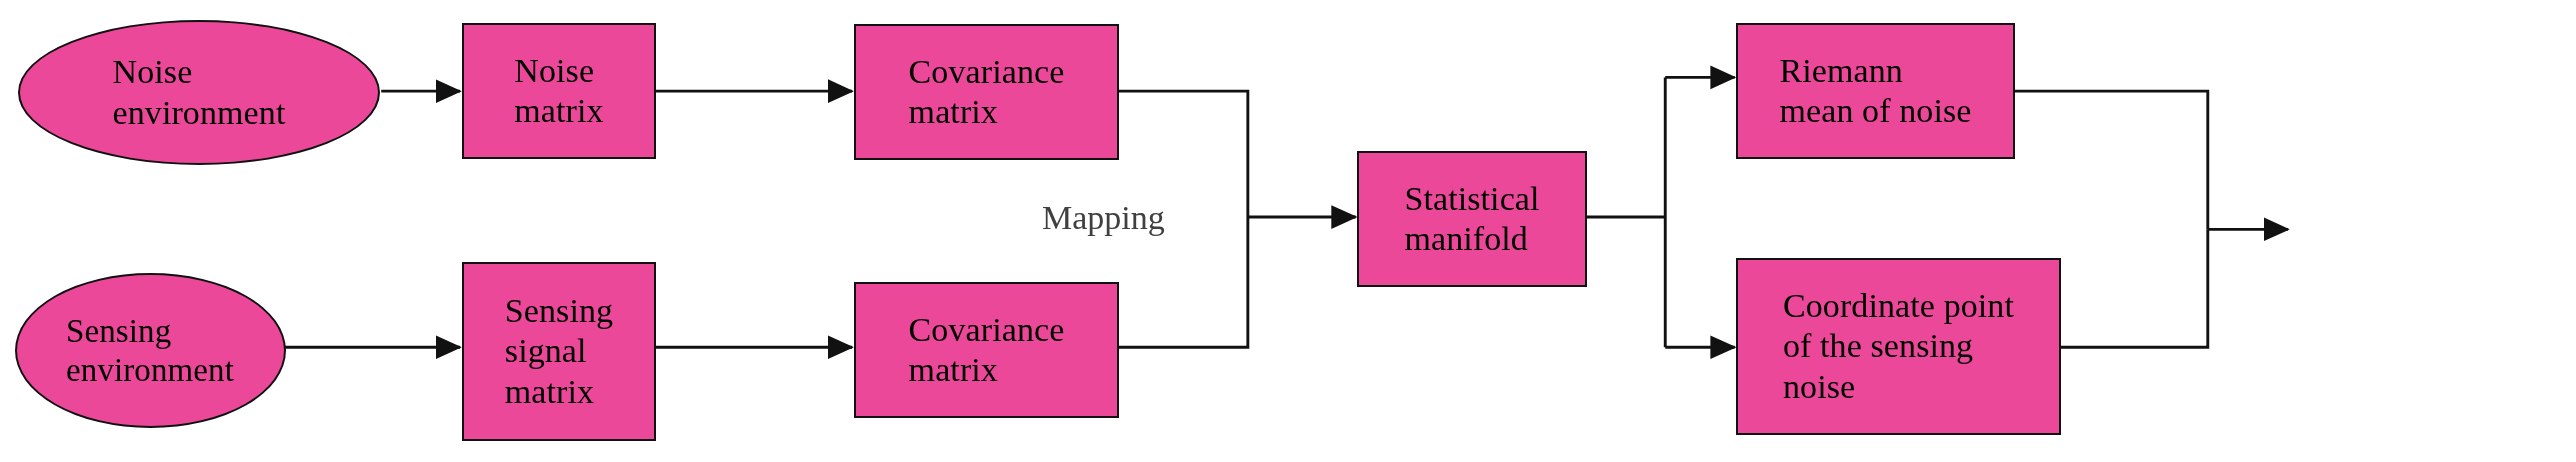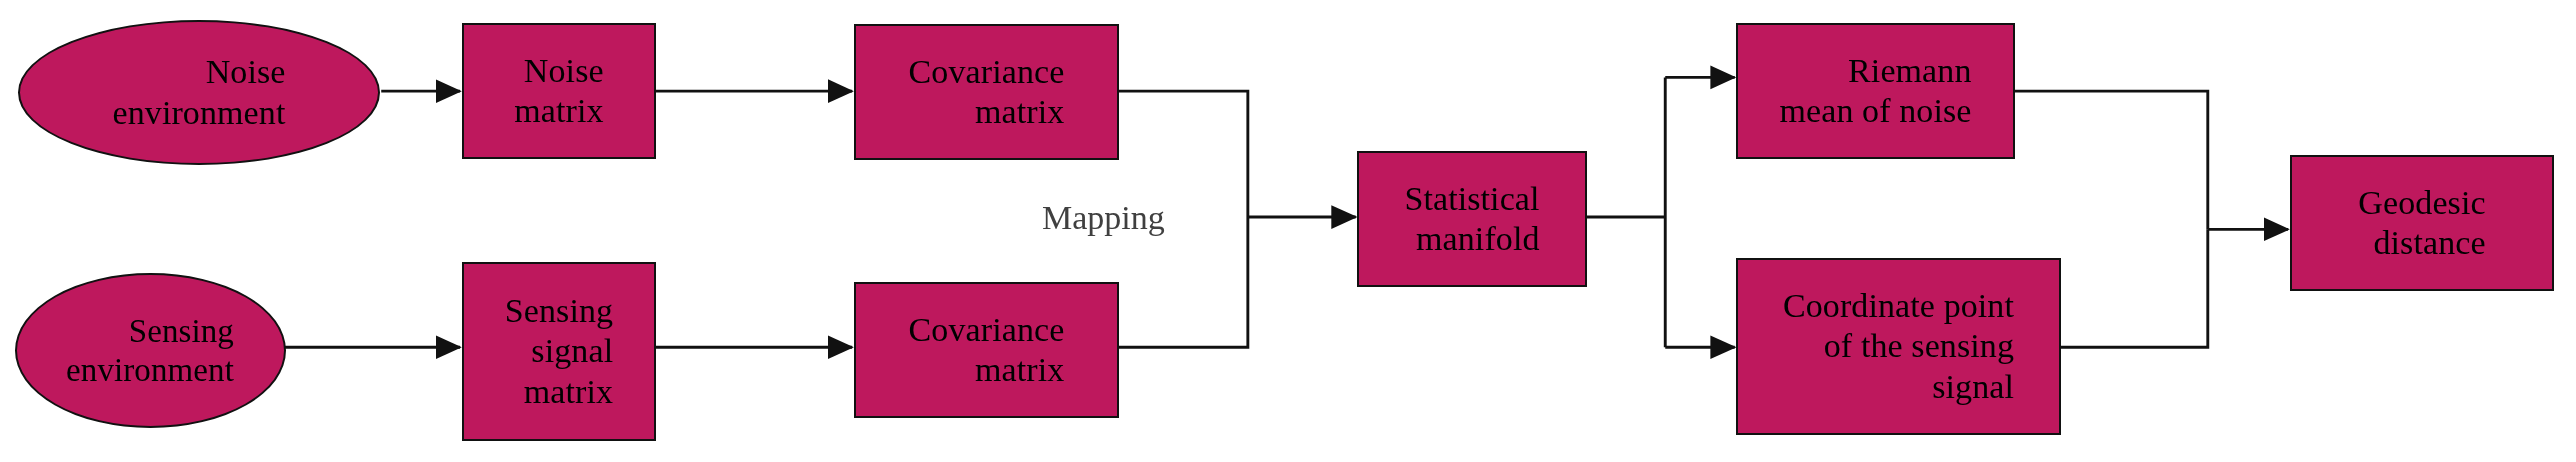--- a/index.html
+++ b/index.html
@@ -21,23 +21,23 @@
     top: 0;
     width: 2576px;
     height: 463px;
   }
   .node {
     position: absolute;
     box-sizing: border-box;
     display: flex;
     align-items: center;
     justify-content: center;
-    text-align: right;
+    text-align: left;
     color: #000000;
-    background: #be185d;
+    background: #ec4899;
     line-height: 1.18;
     white-space: pre-line;
     letter-spacing: 0.1px;
   }
   .node.box {
     border: 2.2px solid #111111;
     border-radius: 0;
   }
   .node.ellipse {
     border: 2.2px solid #111111;
@@ -107,19 +107,17 @@
   <div class="edge-label" style="left:1042px; top:201px; font-size:34px;">Mapping</div>
 
   <div class="node box" style="left:1357px; top:151px; width:230px; height:136px; font-size:34px;">Statistical
 manifold</div>
 
   <div class="node box" style="left:1736px; top:23px; width:279px; height:136px; font-size:34px;">Riemann
 mean of noise</div>
 
   <div class="node box" style="left:1736px; top:258px; width:325px; height:177px; font-size:34px;">Coordinate point
 of the sensing
-signal</div>
+noise</div>
 
-  <div class="node box" style="left:2290px; top:155px; width:264px; height:136px; font-size:34px;">Geodesic
-distance</div>
 
 </div>
 
 
 </body></html>

